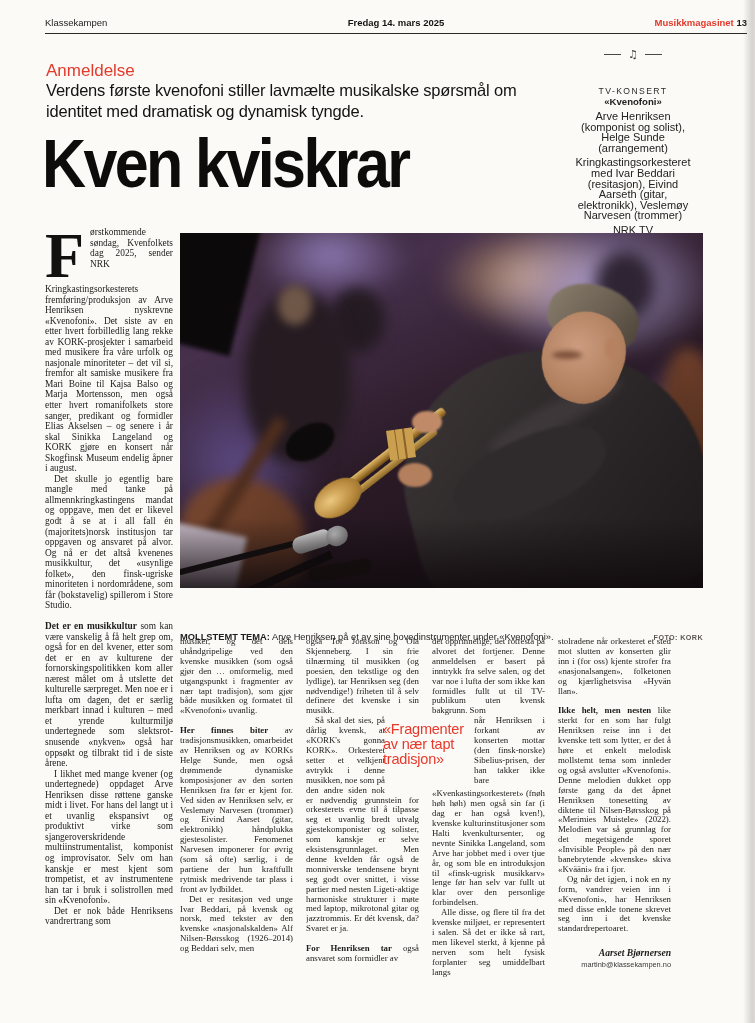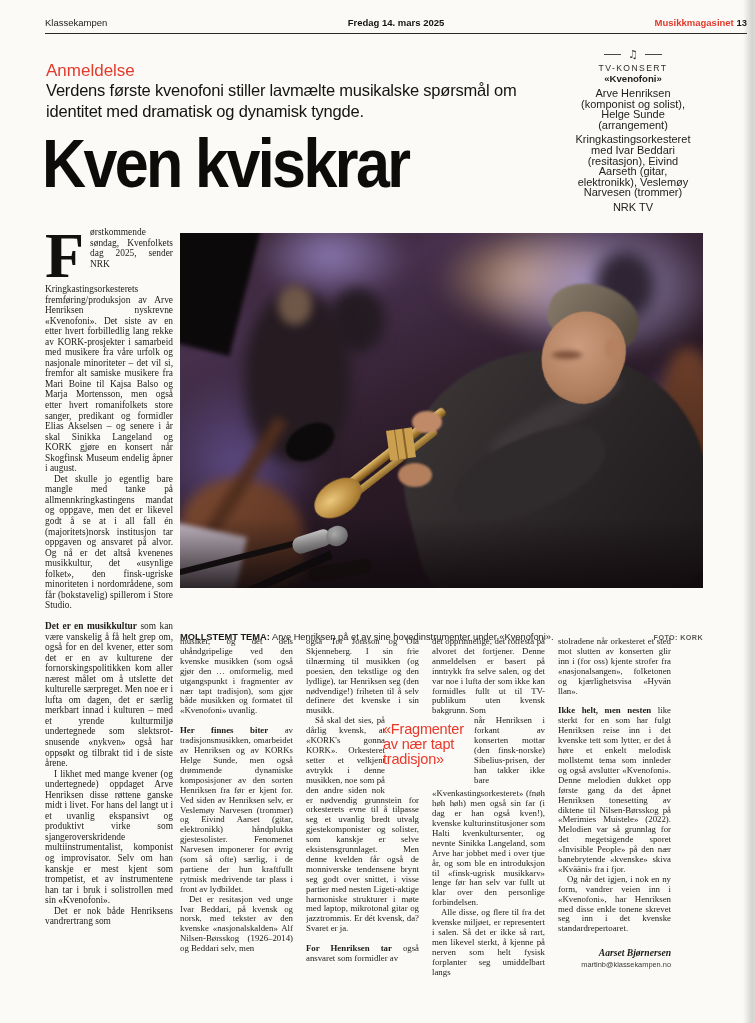--- a/index.html
+++ b/index.html
@@ -22,21 +22,21 @@
   .standfirst{position:absolute;left:46px;top:80px;width:492px;font-size:16.5px;line-height:21px;
         color:#141311;letter-spacing:-.2px;}
   .headline{position:absolute;left:42px;top:124px;font-size:61px;font-weight:bold;color:#0d0c0b;
         letter-spacing:-2.6px;transform:scaleY(1.13);transform-origin:0 0;white-space:nowrap;}
 
   
   .infobox{position:absolute;left:558px;top:48px;width:150px;text-align:center;color:#232220;}
   .ornament{display:flex;align-items:center;justify-content:center;gap:7px;color:#3a3836;}
   .orn-line{display:inline-block;width:17px;height:0;border-top:1.3px solid #4a4846;}
   .orn-note{font-size:11px;font-family:"DejaVu Sans",sans-serif;}
-  .ib-cat{margin-top:2px;font-size:8.6px;letter-spacing:1.4px;color:#2c2a28;}
+  .ib-cat{margin-top:25px;font-size:8.6px;letter-spacing:1.4px;color:#2c2a28;}
   .ib-title{font-size:9.6px;font-weight:bold;}
   .infobox p{margin:4px 12px 0;font-size:11px;line-height:10.6px;}
   .ib-ch{margin-top:5px;}
 
   
   .photo{position:absolute;left:180px;top:233px;width:523px;height:355px;overflow:hidden;
         background:linear-gradient(155deg,#33202c 0%,#46304c 22%,#2a1a26 55%,#170f14 100%);}
   .photo div{position:absolute;}
   .ph-glow-warm{left:255px;top:-10px;width:190px;height:110px;border-radius:50%;
         background:radial-gradient(ellipse,#c9a176 0%,rgba(128,84,60,.0) 70%);filter:blur(10px);}

